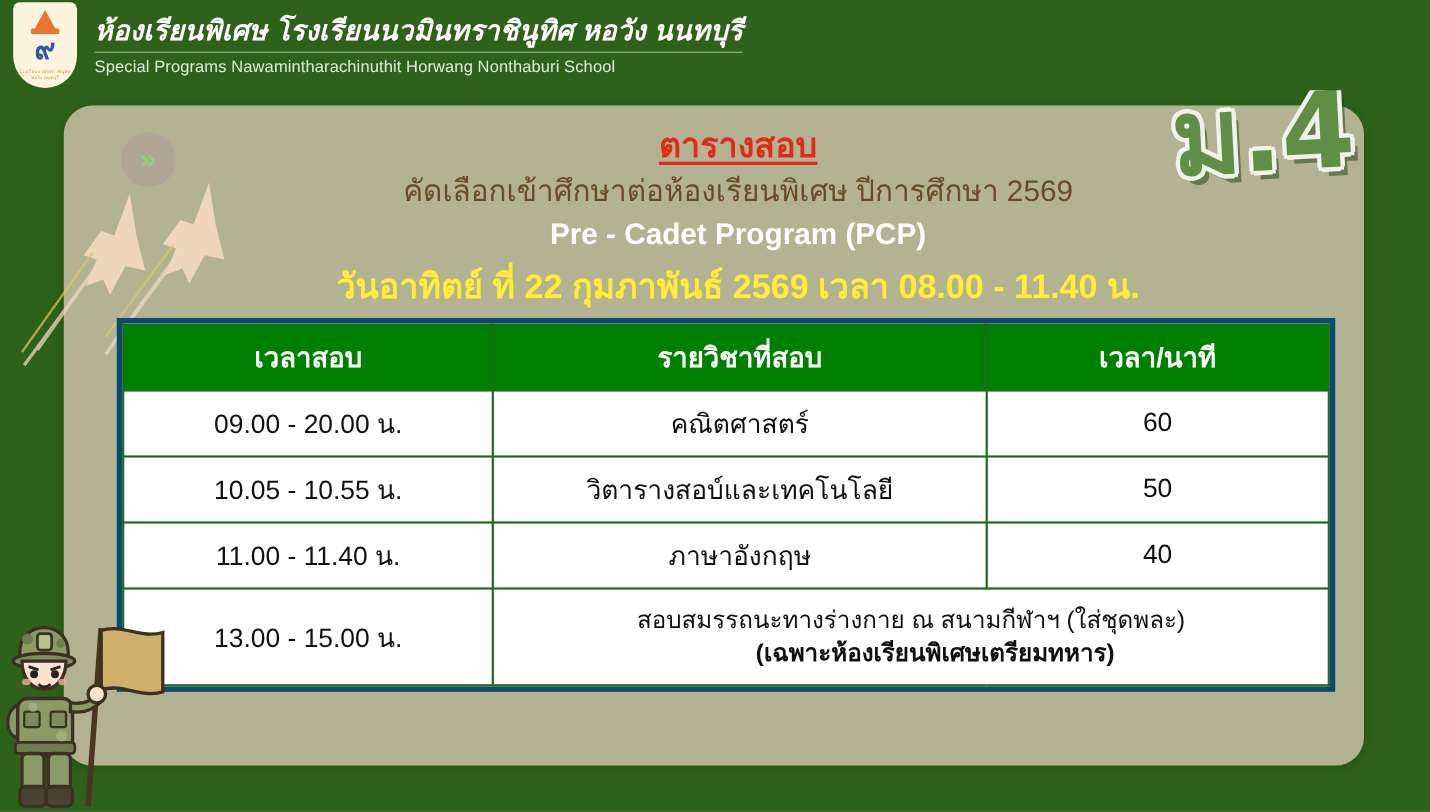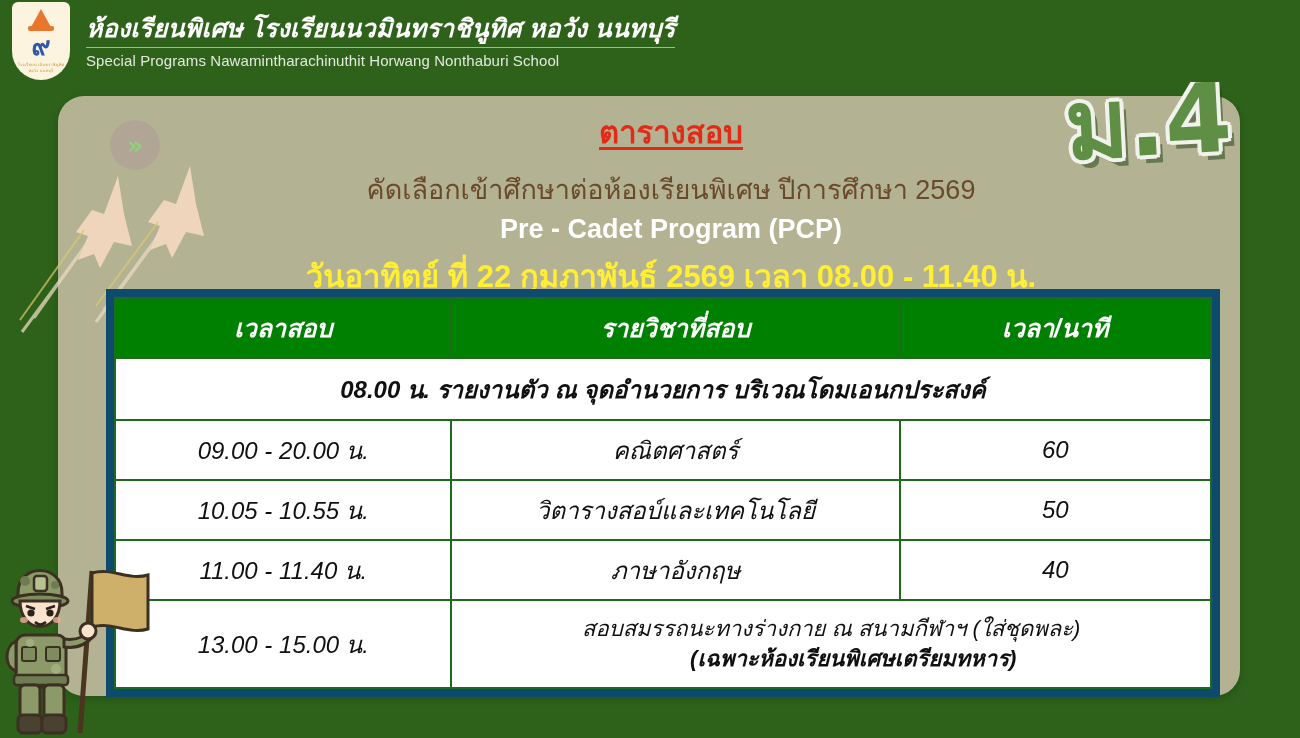--- a/index.html
+++ b/index.html
@@ -92,36 +92,35 @@
   }
 
   
   .titles{position:absolute;left:0;right:0;top:18px;text-align:center;z-index:3;padding-left:44px;}
   .t-main{
     font-size:31px;font-weight:bold;color:#E22B17;
     text-decoration:underline;text-underline-offset:4px;
     text-decoration-thickness:3px;line-height:1.25;
   }
   .t-sub{
-    font-size:27px;color:#6B4A2B;line-height:1.3;margin-top:20px;
+    font-size:27px;color:#6B4A2B;line-height:1.3;margin-top:4px;
   }
   .t-prog{
     font-size:27px;font-weight:bold;color:#FFFFFF;line-height:1.3;margin-top:4px;
   }
   .t-date{
     font-size:31px;font-weight:bold;color:#FFEE33;line-height:1.3;margin-top:10px;
   }
 
   
   .table-wrap{
     position:absolute;left:48px;top:193px;width:1098px;
-    border:8px solid #0c4a6e;
+    border:5px solid #0c4a6e;
     background:#FFFFFF;
     z-index:3;
-    font-style:italic;
   }
   table{border-collapse:collapse;width:100%;table-layout:fixed;}
   col.c1{width:30.7%;}
   col.c2{width:40.9%;}
   col.c3{width:28.4%;}
   th,td{
     border:2px solid #1E6B1E;
     text-align:center;vertical-align:middle;
     color:#101010;
   }
@@ -201,23 +200,20 @@
         </colgroup>
       <thead>
         <tr>
           <th>เวลาสอบ</th>
           <th>รายวิชาที่สอบ</th>
           <th>เวลา/นาที</th>
         </tr>
       </thead>
       <tbody>
         <tr>
-          <td class="notice" colspan="3">08.00 น. รายงานตัว ณ จุดอำนวยการ บริเวณโดมเอนกประสงค์</td>
-        </tr>
-        <tr>
           <td>09.00 - 20.00 น.</td>
           <td>คณิตศาสตร์</td>
           <td>60</td>
         </tr>
         <tr>
           <td>10.05 - 10.55 น.</td>
           <td>วิตารางสอบ์และเทคโนโลยี</td>
           <td>50</td>
         </tr>
         <tr>

